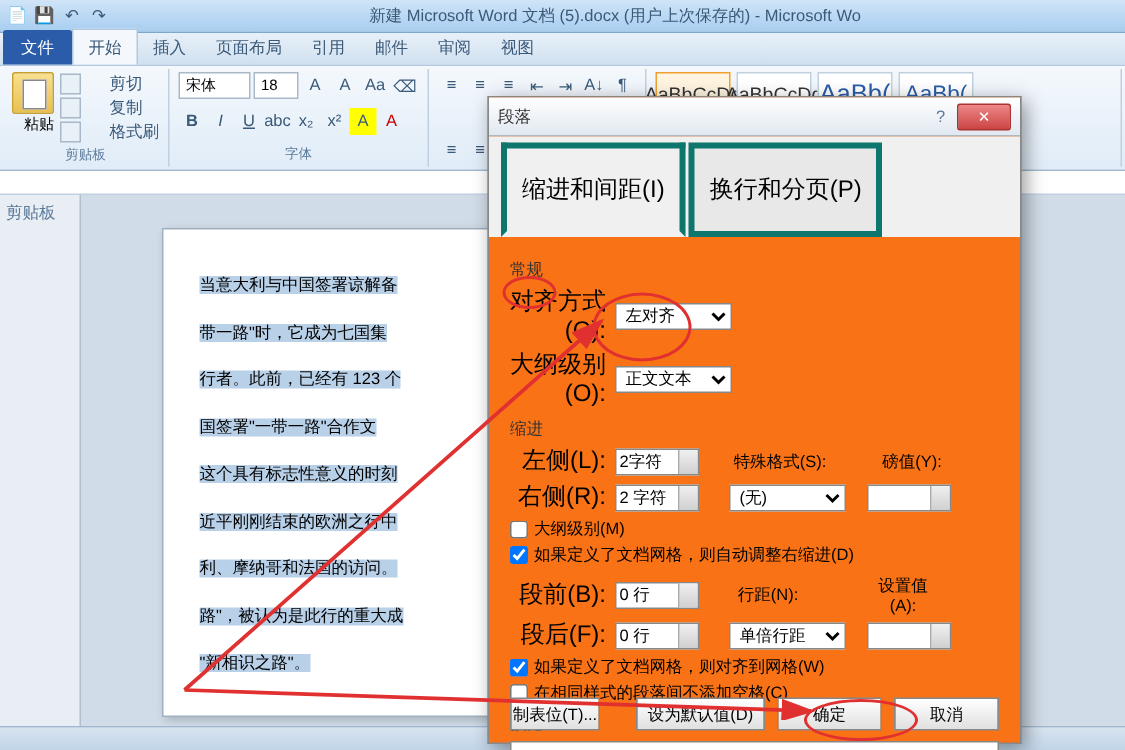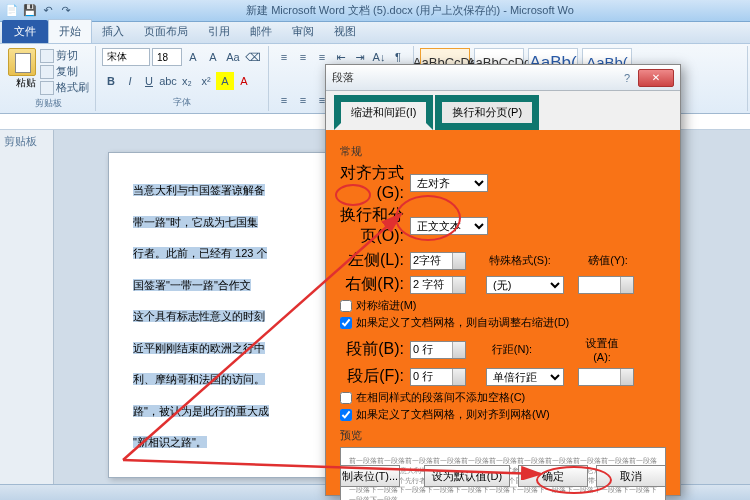--- a/index.html
+++ b/index.html
@@ -12,21 +12,21 @@
 .file-tab{background:#2a5caa;color:#fff;padding:4px 12px;font-size:11px;border-radius:2px 2px 0 0}
 .rtab{padding:4px 10px;font-size:11px;color:#3a5a7a;cursor:pointer}
 .rtab.active{background:#f4f8fc;border:1px solid #b0c8e0;border-bottom:none}
 .ribbon{height:70px;background:linear-gradient(#f4f8fc,#e0ecf8);border-bottom:1px solid #a0b8d0;display:flex;padding:2px}
 .rgroup{border-right:1px solid #c0d0e0;padding:2px 6px;display:flex;flex-direction:column;justify-content:space-between}
 .rgroup-label{font-size:9px;color:#5a7a9a;text-align:center;margin-top:2px}
 .paste-area{display:flex;flex-direction:column;align-items:flex-end}
 .paste-icon{width:28px;height:28px;background:linear-gradient(#f8e090,#e8c050);border:1px solid #c8a030;border-radius:2px;position:relative}
 .paste-icon::after{content:"";position:absolute;left:6px;top:4px;width:14px;height:18px;background:#fff;border:1px solid #888}
 .clip-side{display:flex;flex-direction:column;gap:1px;font-size:10px;color:#3a5a7a;margin-left:4px}
-.clip-side span{display:flex;align-items:center;gap:2px}
+.clip-side span{display:flex;align-items:center;gap:19px}
 .mini-icon{width:14px;height:14px;border:1px solid #a8b8c8;background:#e8f0f8;display:inline-block}
 .font-row{display:flex;gap:2px;align-items:center;margin-bottom:2px}
 .font-sel{border:1px solid #a8b8c8;background:#fff;padding:1px 4px;font-size:10px;width:48px;height:18px}
 .fsize{width:30px}
 .btn-row{display:flex;gap:1px}
 .fbtn{width:18px;height:18px;border:1px solid transparent;display:flex;align-items:center;justify-content:center;font-size:11px;color:#3a5a7a}
 .style-gallery{display:flex;gap:4px;align-items:center}
 .style-item{width:50px;height:44px;border:1px solid #c0d0e0;background:#fff;display:flex;flex-direction:column;align-items:center;justify-content:center;font-size:9px}
 .style-item.sel{border:1px solid #f0a030;background:#fef4e0}
 .style-prev{font-size:13px;color:#333}
@@ -35,21 +35,21 @@
 .side-panel{position:absolute;left:0;top:0;width:54px;bottom:0;background:#e8eef4;border-right:1px solid #b0c0d0;padding:4px;font-size:10px;color:#5a7a9a}
 .page{position:absolute;left:108px;top:22px;width:520px;background:#fff;border:1px solid #a0b0c0;box-shadow:2px 2px 6px rgba(0,0,0,.2);padding:20px 24px}
 .page p{font-size:15px;line-height:2.1;color:#000}
 .sel-text{background:#b8d0e8}
 .dialog{position:absolute;left:325px;top:64px;width:356px;height:432px;background:#f97316;border:1px solid #888;box-shadow:3px 3px 12px rgba(0,0,0,.4);z-index:10}
 .dlg-title{height:26px;background:linear-gradient(#fff,#e0e8f0);display:flex;align-items:center;padding:0 6px;font-size:12px;color:#333;border-bottom:1px solid #b0b8c0}
 .dlg-title-text{flex:1}
 .dlg-close{width:36px;height:18px;background:linear-gradient(#e88,#c44);border:1px solid #a33;color:#fff;display:flex;align-items:center;justify-content:center;font-size:10px;border-radius:2px}
 .dlg-qm{width:18px;height:18px;color:#5a7a9a;display:flex;align-items:center;justify-content:center;margin-right:2px}
 .dlg-tabs{display:flex;padding:4px 8px 0;background:#f0f0f0}
-.dlg-tab{padding:3px 10px;font-size:11px;border:7px solid #0f766e;background:#e8e8e8;margin-right:2px;cursor:pointer}
+.dlg-tab{padding:17px 10px;font-size:16px;border:4px solid #0f766e;background:#e8e8e8;margin-right:2px;cursor:pointer}
 .dlg-tab.active{background:#f0f0f0;border-bottom-color:#f0f0f0}
 .dlg-body{padding:8px 14px}
 .sect-label{font-size:11px;color:#333;margin:6px 0 4px}
 .sect-label.red{position:relative}
 .frow{display:flex;align-items:center;margin:3px 0;gap:6px}
 .flabel{width:64px;font-size:16px;text-align:right}
 .flabel2{width:48px;font-size:11px;text-align:center}
 .fsel{width:78px;height:18px;border:1px solid #888;background:#fff;font-size:11px;padding:0 2px}
 .fspin{width:56px;height:18px;border:1px solid #888;background:#fff;font-size:11px;padding:0 14px 0 2px;position:relative}
 .fspin::after{content:"";position:absolute;right:0;top:0;width:12px;height:16px;border-left:1px solid #aaa;background:linear-gradient(#f0f0f0,#d0d0d0)}
@@ -207,64 +207,65 @@
     <div class="dlg-tab active">缩进和间距(I)</div>
     <div class="dlg-tab">换行和分页(P)</div>
   </div>
   <div class="dlg-body">
     <div class="sect-label">常规</div>
     <div class="frow">
       <span class="flabel">对齐方式(G):</span>
       <select class="fsel"><option>左对齐</option></select>
     </div>
     <div class="frow">
-      <span class="flabel">换行和分页(O):</span>
+      <span class="flabel">大纲级别(O):</span>
       <select class="fsel"><option>正文文本</option></select>
     </div>
 
+    <div class="sect-label red">缩进</div>
     <div class="frow">
       <span class="flabel">左侧(L):</span>
       <div class="fspin">2字符</div>
       <span class="flabel2" style="width:68px;margin-left:14px">特殊格式(S):</span>
       <span class="flabel2" style="margin-left:24px">磅值(Y):</span>
     </div>
     <div class="frow">
       <span class="flabel">右侧(R):</span>
       <div class="fspin">2 字符</div>
       <select class="fsel" style="margin-left:14px"><option>(无)</option></select>
       <div class="fspin" style="margin-left:8px"></div>
     </div>
     <label class="chk">
         <input type="checkbox" style="">
-        <span>对称缩进(M)</span>
+        <span>大纲级别(M)</span>
       </label>
     <label class="chk">
         <input type="checkbox" checked="" style="">
         <span>如果定义了文档网格，则自动调整右缩进(D)</span>
       </label>
 
     <div class="frow" style="margin-top:6px">
       <span class="flabel">段前(B):</span>
       <div class="fspin">0 行</div>
       <span class="flabel2" style="width:52px;margin-left:14px">行距(N):</span>
       <span class="flabel2" style="margin-left:34px">设置值(A):</span>
     </div>
     <div class="frow">
       <span class="flabel">段后(F):</span>
       <div class="fspin">0 行</div>
       <select class="fsel" style="margin-left:14px"><option>单倍行距</option></select>
       <div class="fspin" style="margin-left:8px"></div>
     </div>
     <label class="chk">
+        <input type="checkbox" checked="" style="">
+        <span>如果定义了文档网格，则对齐到网格(W)</span>
+      </label>
+    <label class="chk">
         <input type="checkbox" style="">
         <span>在相同样式的段落间不添加空格(C)</span>
-      </label>
-    <label class="chk">
-        <input type="checkbox" checked="" style="">
-        <span>如果定义了文档网格，则对齐到网格(W)</span>
       </label>
 
     <div class="sect-label">预览</div>
     <div class="preview-box">前一段落前一段落前一段落前一段落前一段落前一段落前一段落前一段落前一段落前一段落前一段落前一段落
 　　当意大利与中国签署谅解备忘录、正式参与共建"一带一路"时，它成为七国集团(G7)参与这一倡议的首个先行者。此前已有123个国家和29个国际组织与中国签署"一带一路"合作文件。
 下一段落下一段落下一段落下一段落下一段落下一段落下一段落下一段落下一段落下一段落下一段落下一段落下一段落</div>
   </div>
   <div class="dlg-buttons">
     <button class="dlg-btn left">制表位(T)...</button>
     <button class="dlg-btn" style="width:86px">设为默认值(D)</button>

